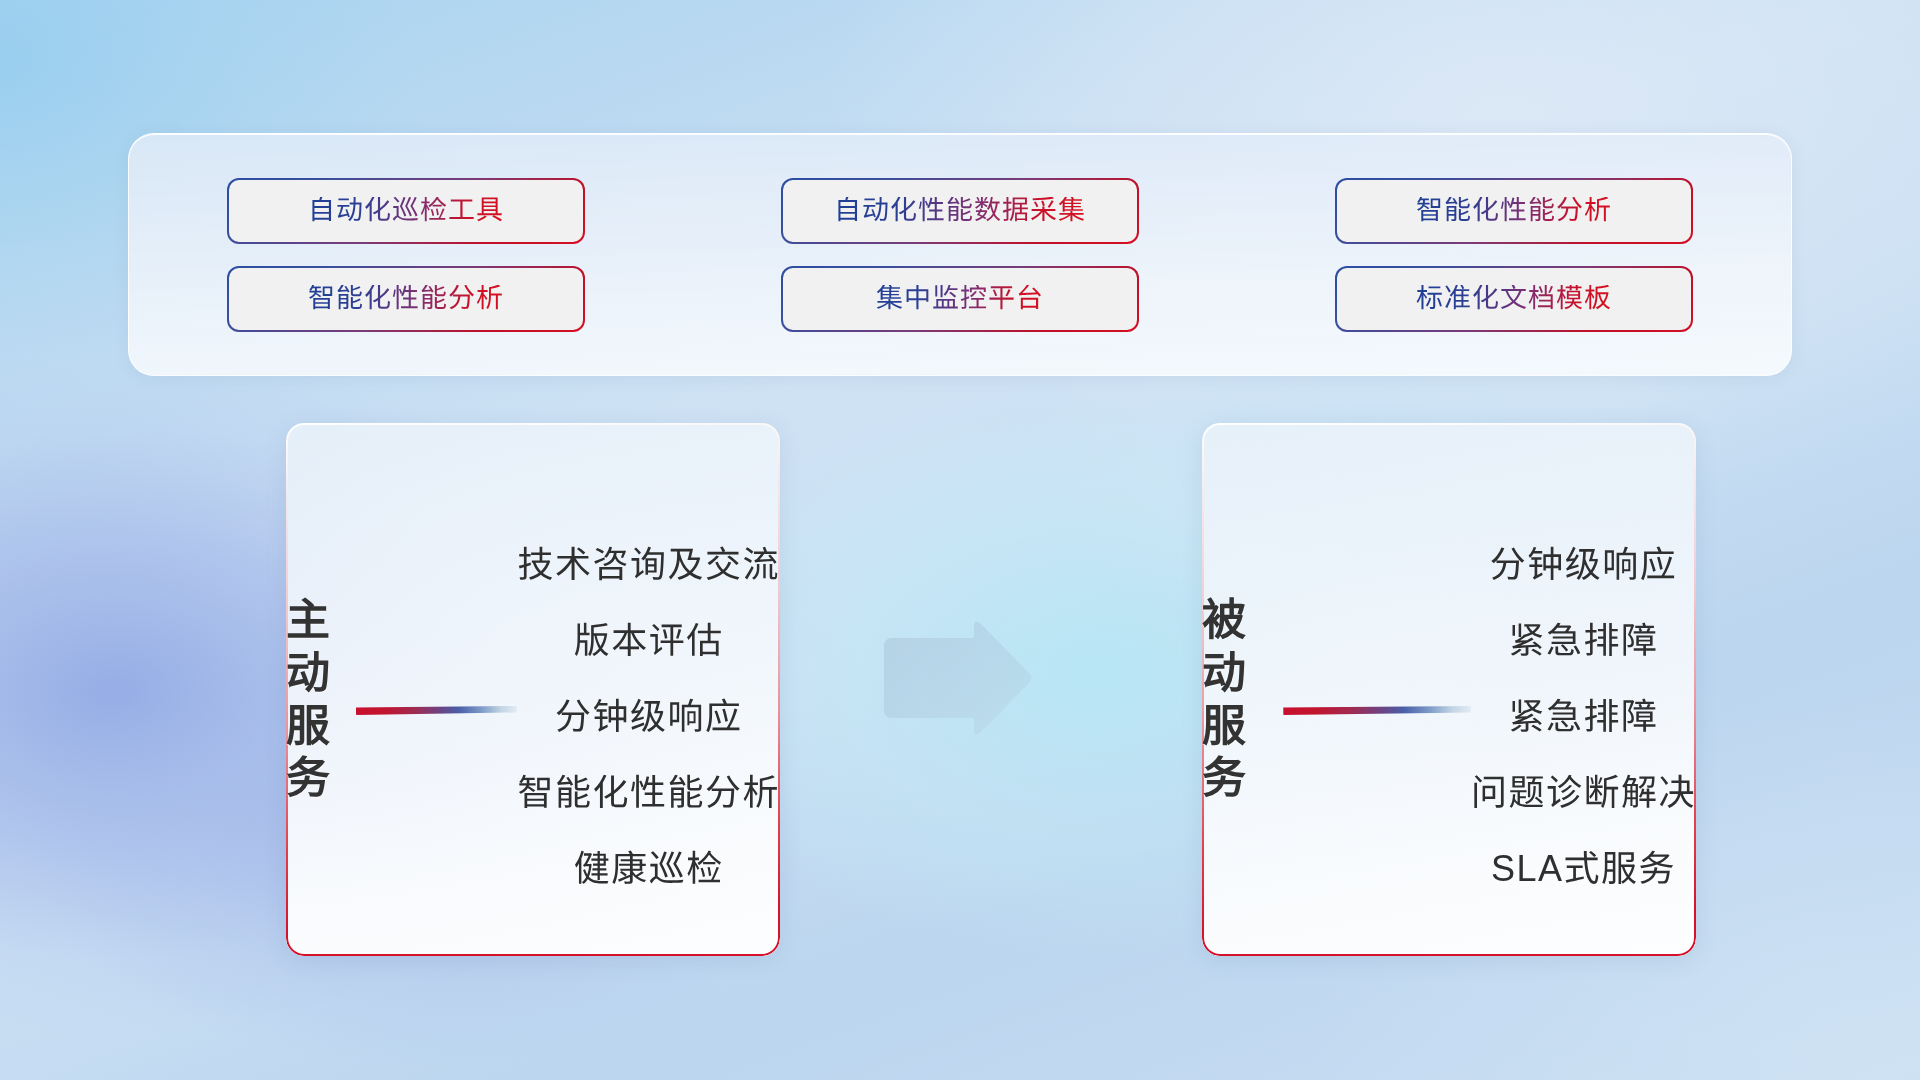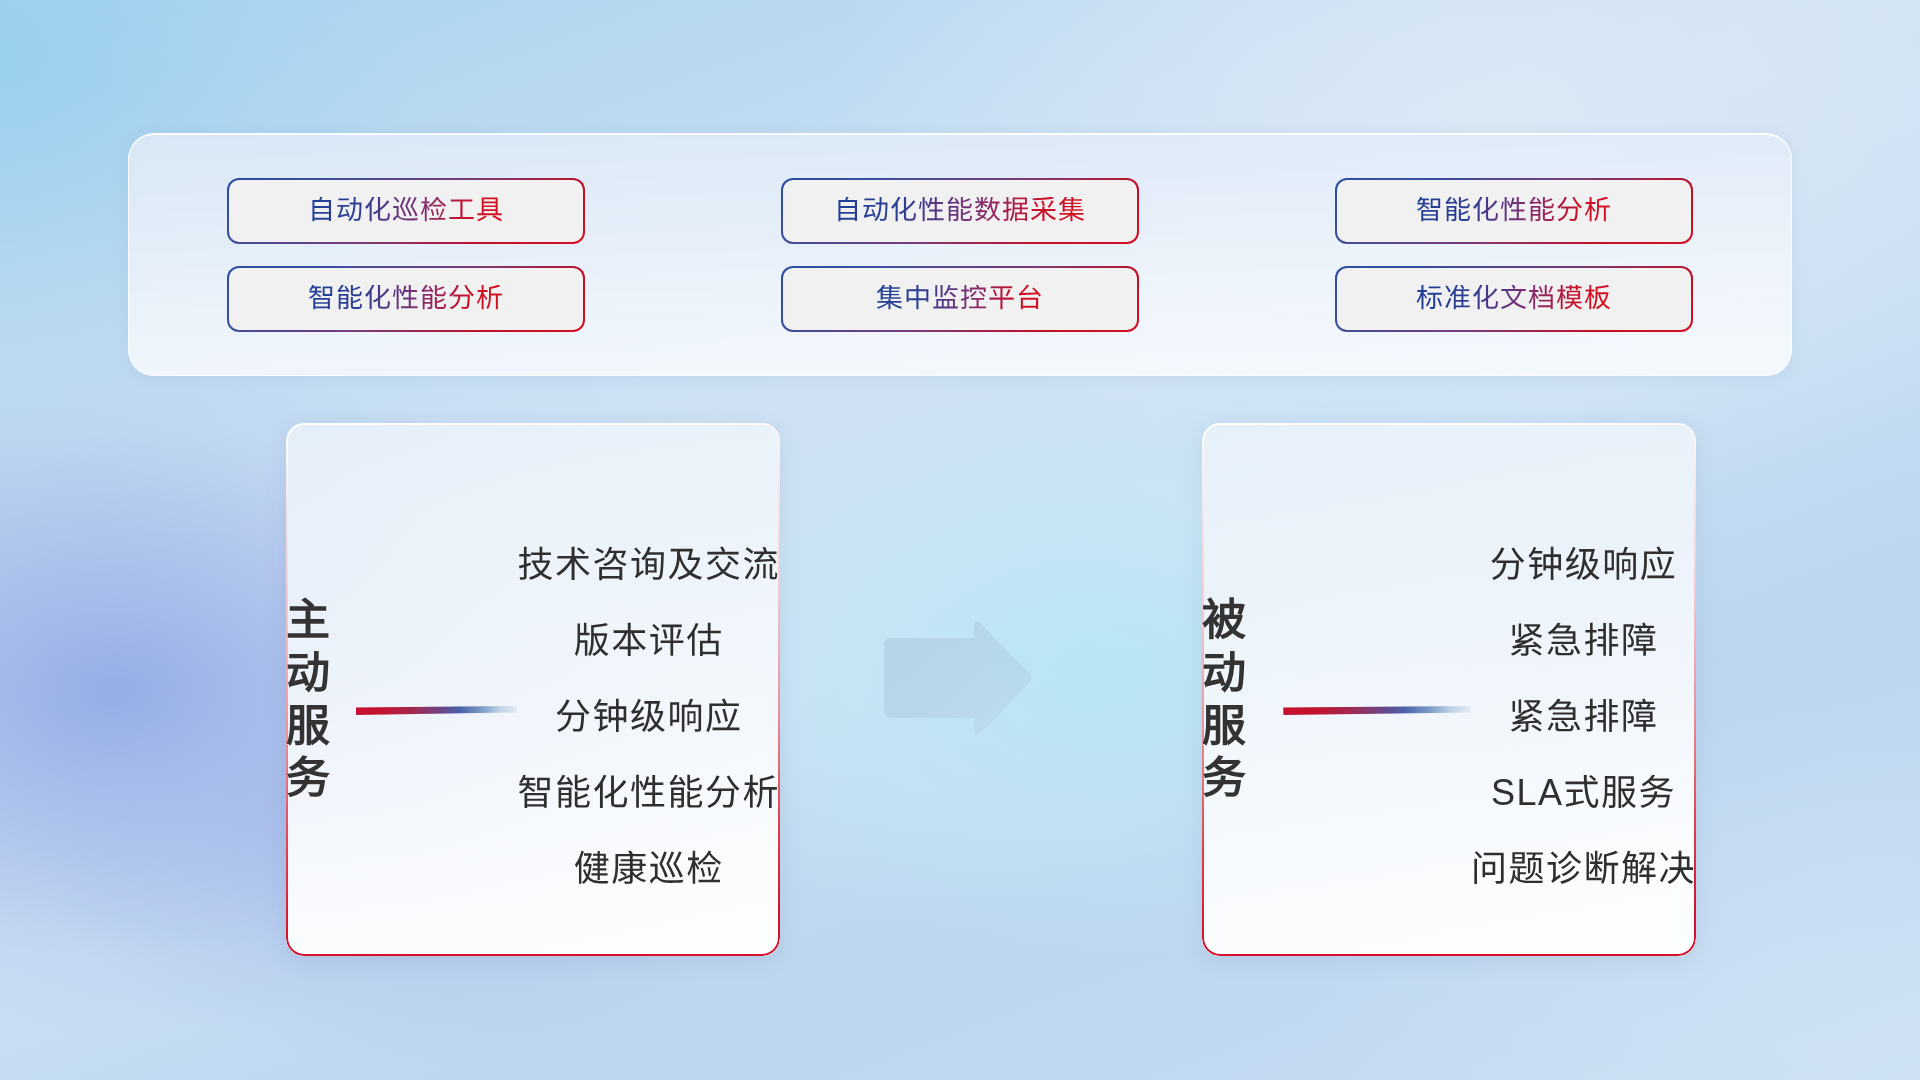--- a/index.html
+++ b/index.html
@@ -316,19 +316,19 @@
   </div>
 
   <div class="card" id="card-passive">
     <div class="card-inner">
       <div class="card-title">被动服务</div>
       <div class="card-divider"></div>
       <div class="card-list">
         <div class="card-list-item">分钟级响应</div>
         <div class="card-list-item">紧急排障</div>
         <div class="card-list-item">紧急排障</div>
+        <div class="card-list-item">问题诊断解决</div>
         <div class="card-list-item">SLA式服务</div>
-        <div class="card-list-item">问题诊断解决</div>
       </div>
     </div>
   </div>
 
 </div>
 
 </body></html>

